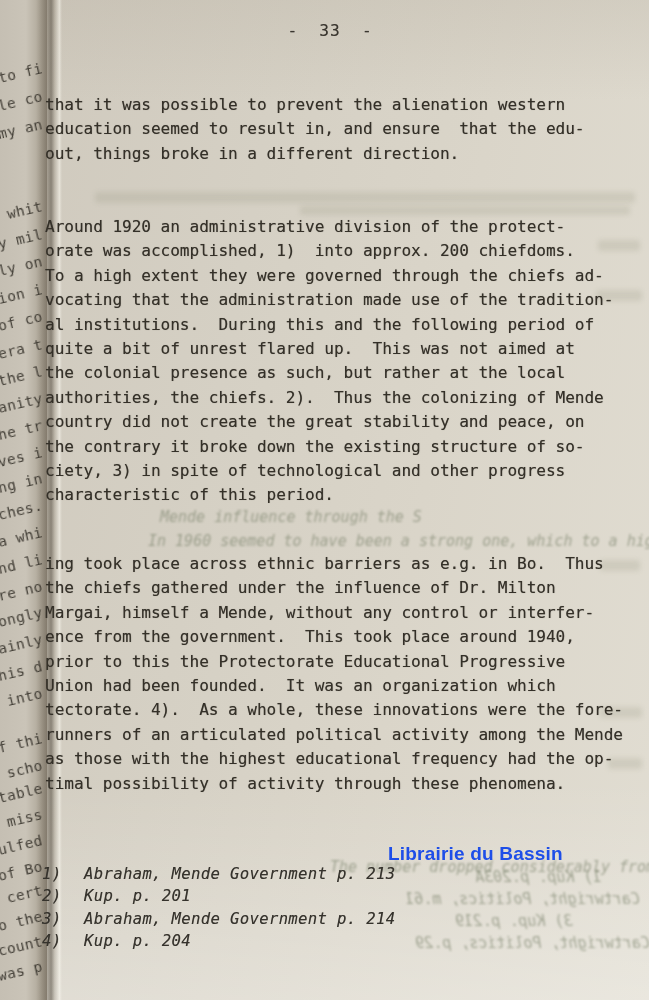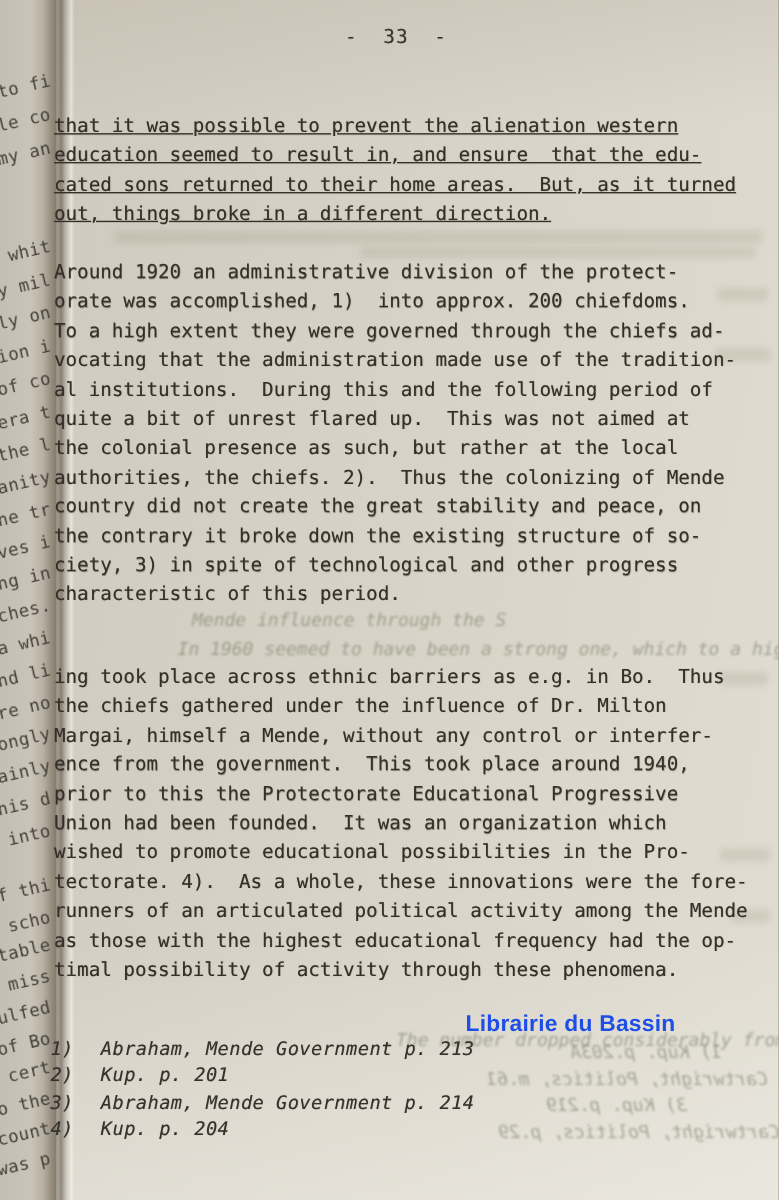--- a/index.html
+++ b/index.html
@@ -112,24 +112,23 @@
       <div class="bleed-bar" style="top: 240px; left: 598px; width: 42px; height: 11px;"></div>
       <div class="bleed-bar" style="top: 290px; left: 596px; width: 46px; height: 11px;"></div>
       <div class="bleed-bar" style="top: 560px; left: 600px; width: 40px; height: 11px;"></div>
       <div class="bleed-bar" style="top: 707px; left: 600px; width: 42px; height: 11px;"></div>
       <div class="bleed-bar" style="top: 758px; left: 608px; width: 34px; height: 11px;"></div>
     </div>
 
   <div class="page-number">-  33  -</div>
 
   <div id="paragraphs">
-      <div class="para" style="top: 93px; text-decoration: underline;">
+      <div class="para" style="top: 93px;">
         <div class="line">that it was possible to prevent the alienation western</div>
         <div class="line">education seemed to result in, and ensure  that the edu-</div>
-        <div class="line">cated sons returned to their home areas.  But, as it turned</div>
         <div class="line">out, things broke in a different direction.</div>
       </div>
       <div class="para" style="top: 215px;">
         <div class="line">Around 1920 an administrative division of the protect-</div>
         <div class="line">orate was accomplished, 1)  into approx. 200 chiefdoms.</div>
         <div class="line">To a high extent they were governed through the chiefs ad-</div>
         <div class="line">vocating that the administration made use of the tradition-</div>
         <div class="line">al institutions.  During this and the following period of</div>
         <div class="line">quite a bit of unrest flared up.  This was not aimed at</div>
         <div class="line">the colonial presence as such, but rather at the local</div>
@@ -139,21 +138,20 @@
         <div class="line">ciety, 3) in spite of technological and other progress</div>
         <div class="line">characteristic of this period.</div>
       </div>
       <div class="para" style="top: 552px;">
         <div class="line">ing took place across ethnic barriers as e.g. in Bo.  Thus</div>
         <div class="line">the chiefs gathered under the influence of Dr. Milton</div>
         <div class="line">Margai, himself a Mende, without any control or interfer-</div>
         <div class="line">ence from the government.  This took place around 1940,</div>
         <div class="line">prior to this the Protectorate Educational Progressive</div>
         <div class="line">Union had been founded.  It was an organization which</div>
-        <div class="line">wished to promote educational possibilities in the Pro-</div>
         <div class="line">tectorate. 4).  As a whole, these innovations were the fore-</div>
         <div class="line">runners of an articulated political activity among the Mende</div>
         <div class="line">as those with the highest educational frequency had the op-</div>
         <div class="line">timal possibility of activity through these phenomena.</div>
       </div>
     </div>
 
   <div class="watermark" style="color: rgb(30, 78, 232);">Librairie du Bassin</div>
 
   <div id="footnotes">

